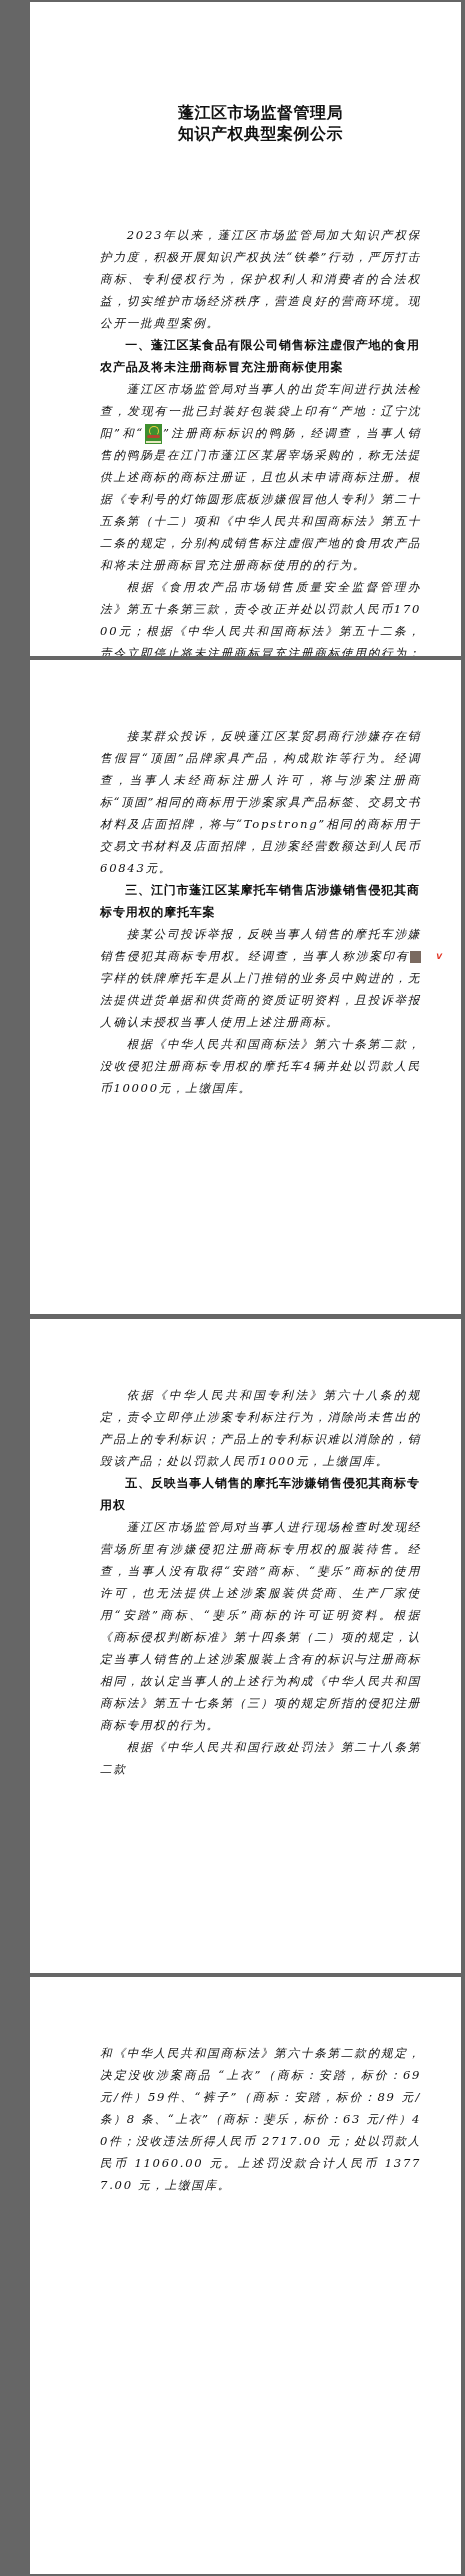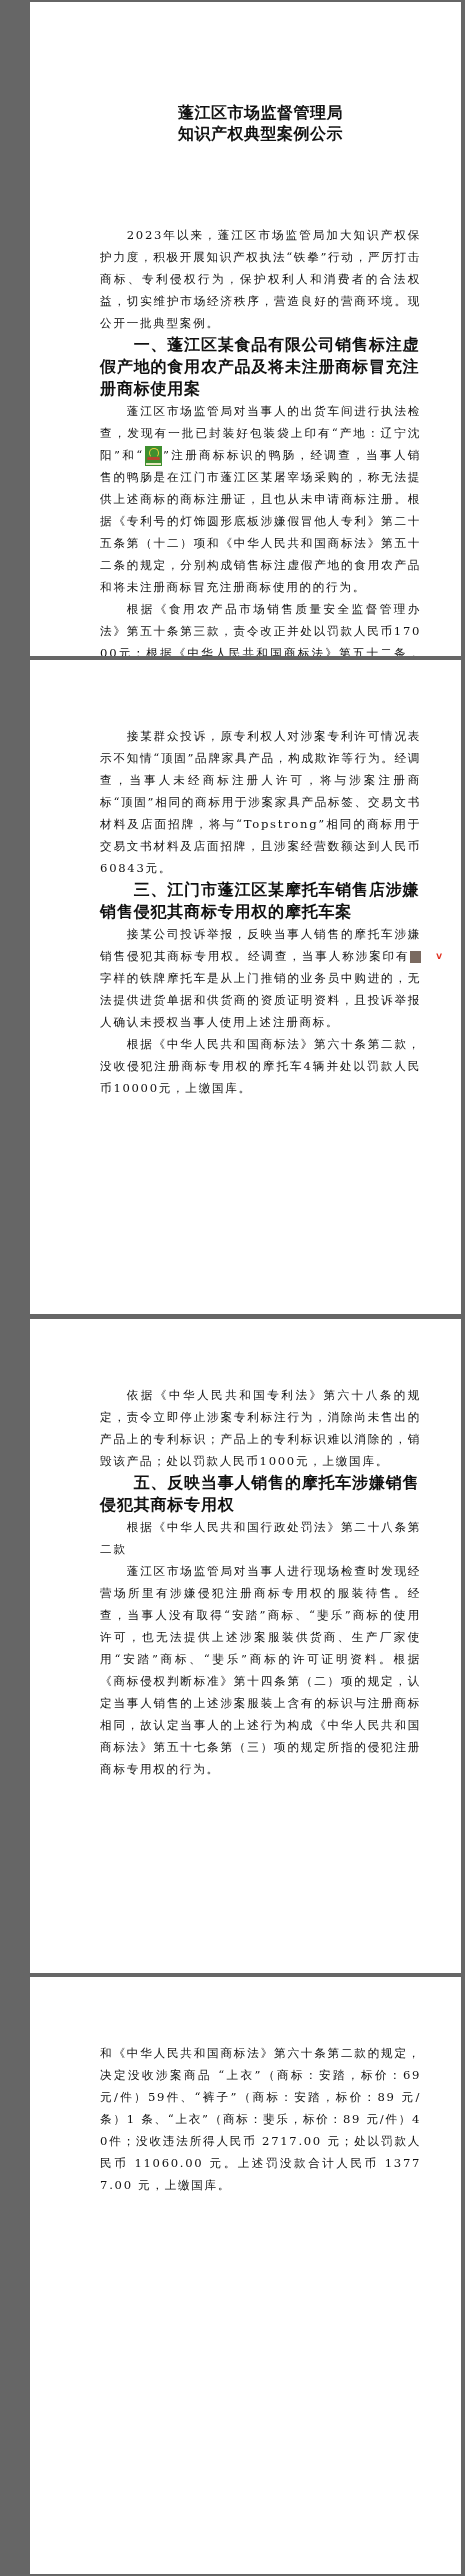--- a/index.html
+++ b/index.html
@@ -39,26 +39,27 @@
     margin: 0;
   }
   .para {
     font-size: 11.6px;
     line-height: 22px;
     text-align: justify;
     text-justify: inter-character;
     letter-spacing: 1.7px;
     margin: 0;
     word-break: break-all;
+    font-style: italic;
   }
   .indent { text-indent: 2.3em; }
   .heading {
     font-family: "DejaVu Sans", "Liberation Sans", sans-serif;
     font-weight: bold;
-    font-size: 16px;
+    font-size: 12px;
     line-height: 22px;
     letter-spacing: 0.8px;
     margin: 0;
     text-indent: 2.1em;
     word-break: break-all;
   }
   .logo-inline {
     display: inline-block;
     vertical-align: middle;
     text-indent: 0;
@@ -114,38 +115,38 @@
     <p class="para indent"><span>蓬江区市场监管局对当事人的出货车间进行执法检查，发现有一批已封装好包装袋上印有“产地：辽宁沈阳”和“</span><span class="logo-inline"><span class="swirl"></span><span class="band"></span><span class="txt"></span></span><span>”注册商标标识的鸭肠，经调查，当事人销售的鸭肠是在江门市蓬江区某屠宰场采购的，称无法提供上述商标的商标注册证，且也从未申请商标注册。根据《专利号的灯饰圆形底板涉嫌假冒他人专利》第二十五条第（十二）项和《中华人民共和国商标法》第五十二条的规定，分别构成销售标注虚假产地的食用农产品和将未注册商标冒充注册商标使用的的行为。</span></p>
     <p class="para indent">根据《食用农产品市场销售质量安全监督管理办法》第五十条第三款，责令改正并处以罚款人民币17000元；根据《中华人民共和国商标法》第五十二条，责令立即停止将未注册商标冒充注册商标使用的行为；处以罚款人民币 13000元；罚款合计人民币30000元，上缴国库。</p>
     <p class="heading">二、 蓬江区某贸易商行侵犯注册商标专用权案</p>
   </div>
 </div>
 
 <div style="position:absolute;left:0;top:656px;width:466px;height:4.2px;background:#666;"></div>
 
 <div class="page" id="page2">
   <div class="content" style="top:65px;">
-    <p class="para indent">接某群众投诉，原专利权人对涉案专利许可情况表示不知情“顶固”品牌家具产品，构成欺诈等行为。经调查，当事人未经商标注册人许可，将与涉案注册商标“顶固”相同的商标用于涉案家具产品标签、交易文书材料及店面招牌，将与“Topstrong”相同的商标用于交易文书材料及店面招牌，且涉案经营数额达到人民币60843元。</p>
+    <p class="para indent">接某群众投诉，反映蓬江区某贸易商行涉嫌存在销售假冒“顶固”品牌家具产品，构成欺诈等行为。经调查，当事人未经商标注册人许可，将与涉案注册商标“顶固”相同的商标用于涉案家具产品标签、交易文书材料及店面招牌，将与“Topstrong”相同的商标用于交易文书材料及店面招牌，且涉案经营数额达到人民币60843元。</p>
     <p class="heading">三、江门市蓬江区某摩托车销售店涉嫌销售侵犯其商标专用权的摩托车案</p>
     <p class="para indent"><span>接某公司投诉举报，反映当事人销售的摩托车涉嫌销售侵犯其商标专用权。经调查，当事人称涉案印有</span><span class="mark-inline">V</span><span>字样的铁牌摩托车是从上门推销的业务员中购进的，无法提供进货单据和供货商的资质证明资料，且投诉举报人确认未授权当事人使用上述注册商标。</span></p>
     <p class="para indent">根据《中华人民共和国商标法》第六十条第二款，没收侵犯注册商标专用权的摩托车4辆并处以罚款人民币10000元，上缴国库。</p>
   </div>
 </div>
 
 <div style="position:absolute;left:0;top:1315px;width:466px;height:4.2px;background:#666;"></div>
 
 <div class="page" id="page3">
   <div class="content" style="top:65px;">
     <p class="para indent">依据《中华人民共和国专利法》第六十八条的规定，责令立即停止涉案专利标注行为，消除尚未售出的产品上的专利标识；产品上的专利标识难以消除的，销毁该产品；处以罚款人民币1000元，上缴国库。</p>
     <p class="heading">五、反映当事人销售的摩托车涉嫌销售侵犯其商标专用权</p>
+    <p class="para indent">蓬江区市场监管局对当事人进行现场检查时发现经营场所里有涉嫌侵犯注册商标专用权的服装待售。经查，当事人没有取得“安踏”商标、“斐乐”商标的使用许可，也无法提供上述涉案服装供货商、生产厂家使用“安踏”商标、“斐乐”商标的许可证明资料。根据《商标侵权判断标准》第十四条第（二）项的规定，认定当事人销售的上述涉案服装上含有的标识与注册商标相同，故认定当事人的上述行为构成《中华人民共和国商标法》第五十七条第（三）项的规定所指的侵犯注册商标专用权的行为。</p>
     <p class="para indent">根据《中华人民共和国行政处罚法》第二十八条第二款</p>
-    <p class="para indent">蓬江区市场监管局对当事人进行现场检查时发现经营场所里有涉嫌侵犯注册商标专用权的服装待售。经查，当事人没有取得“安踏”商标、“斐乐”商标的使用许可，也无法提供上述涉案服装供货商、生产厂家使用“安踏”商标、“斐乐”商标的许可证明资料。根据《商标侵权判断标准》第十四条第（二）项的规定，认定当事人销售的上述涉案服装上含有的标识与注册商标相同，故认定当事人的上述行为构成《中华人民共和国商标法》第五十七条第（三）项的规定所指的侵犯注册商标专用权的行为。</p>
   </div>
 </div>
 
 <div style="position:absolute;left:0;top:1973px;width:466px;height:4.2px;background:#666;"></div>
 
 <div class="page" id="page4">
   <div class="content" style="top:65px;">
-    <p class="para">和《中华人民共和国商标法》第六十条第二款的规定，决定没收涉案商品 “上衣”（商标：安踏，标价：69 元/件）59件、“裤子”（商标：安踏，标价：89 元/条）1 条、“上衣”（商标：斐乐，标价：89 元/件）40件；没收违法所得人民币 2717.00 元；处以罚款人民币 11060.00 元。上述罚没款合计人民币 13777.00 元，上缴国库。</p>
+    <p class="para">和《中华人民共和国商标法》第六十条第二款的规定，决定没收涉案商品 “上衣”（商标：安踏，标价：69 元/件）59件、“裤子”（商标：安踏，标价：89 元/条）8 条、“上衣”（商标：斐乐，标价：63 元/件）40件；没收违法所得人民币 2717.00 元；处以罚款人民币 11060.00 元。上述罚没款合计人民币 13777.00 元，上缴国库。</p>
   </div>
 </div>
 
 
 </body></html>

